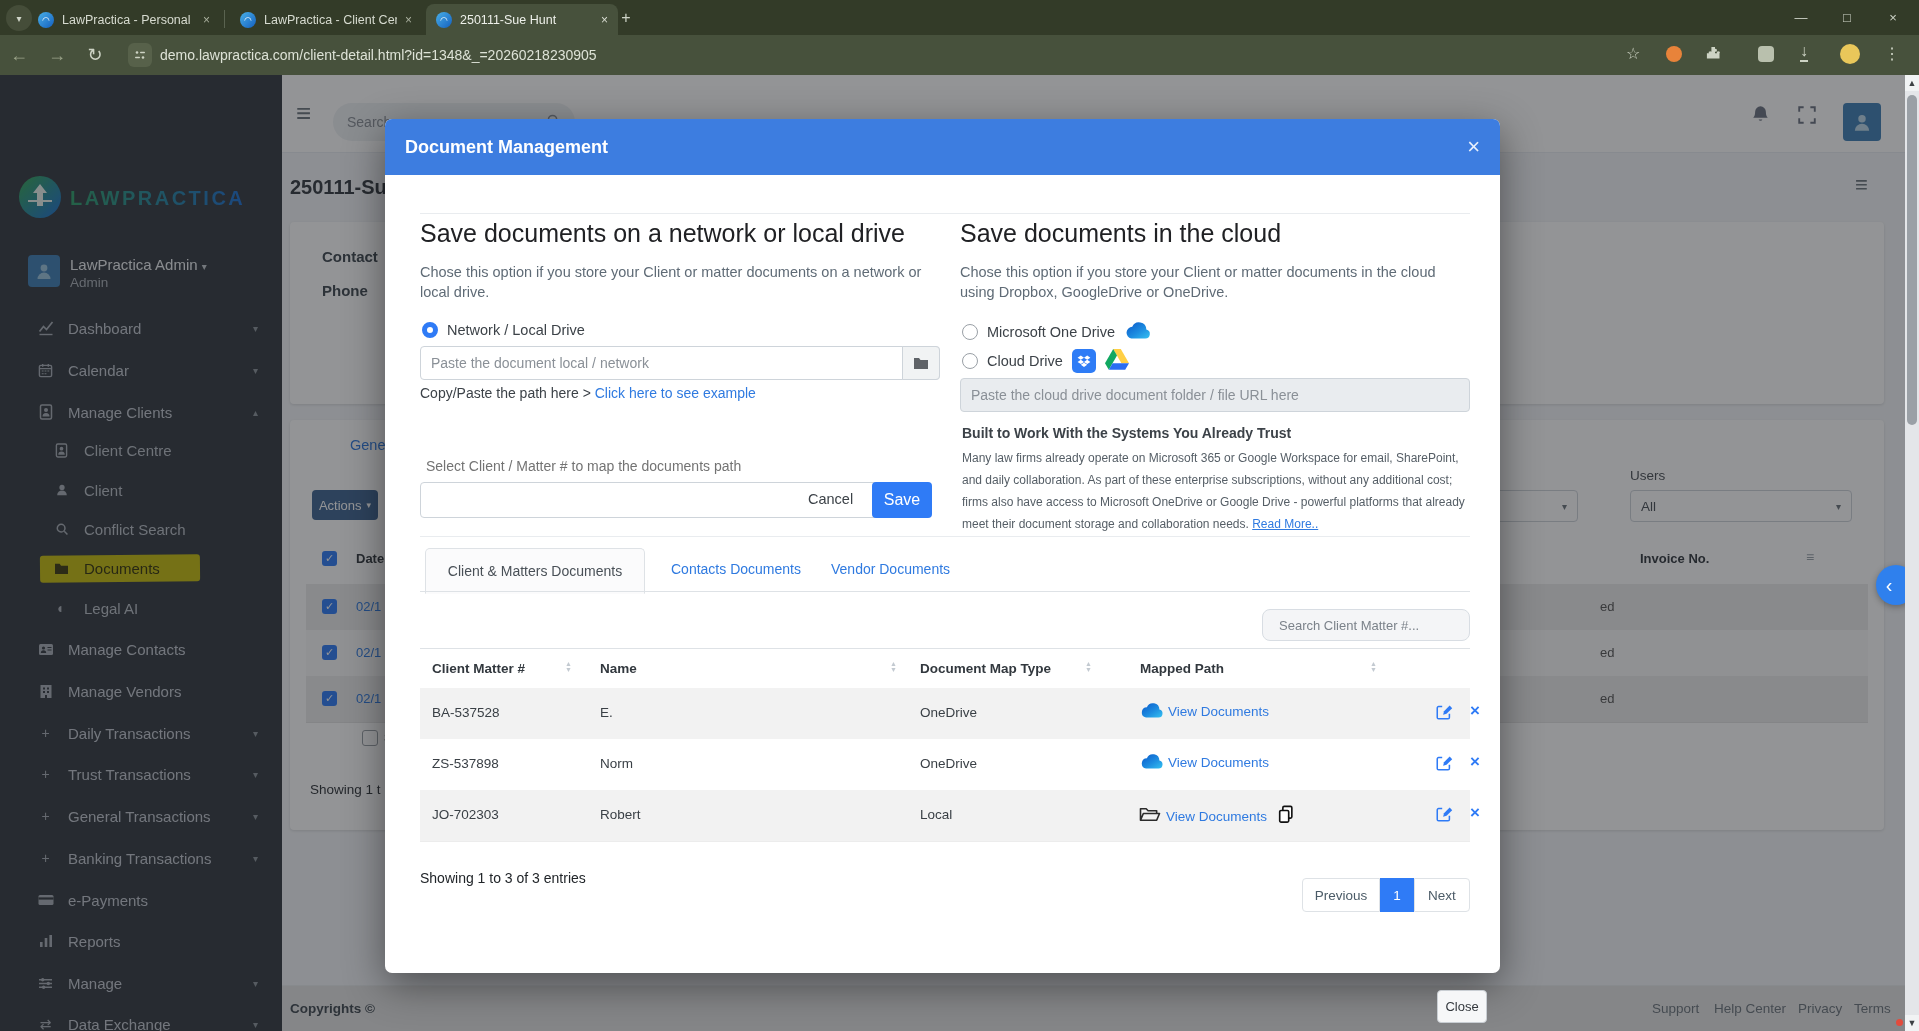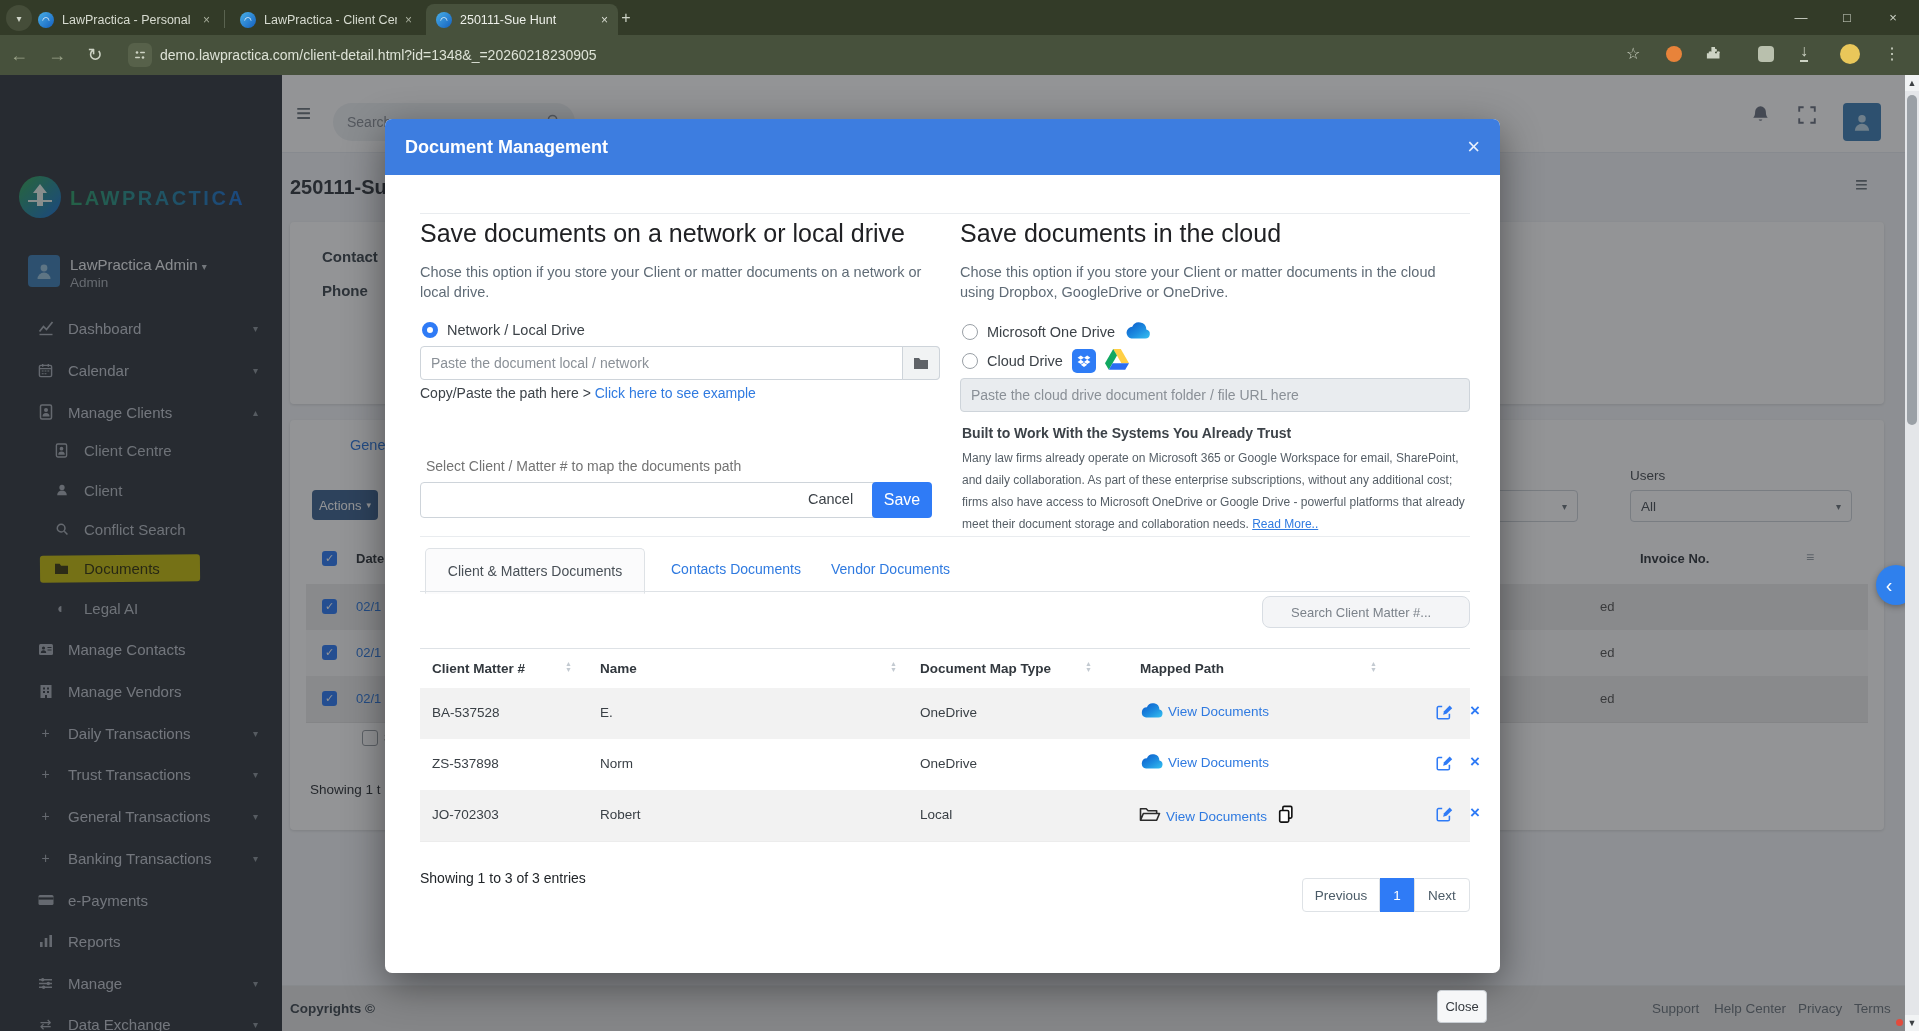--- a/index.html
+++ b/index.html
@@ -75,22 +75,22 @@
   .inp:disabled{background:#e9ecef}
   .folderbtn{position:absolute;width:38px;height:34px;background:#f1f3f4;border:1px solid #ced4da;border-radius:0 4px 4px 0;
     display:flex;align-items:center;justify-content:center;color:#5f6368;box-sizing:border-box}
   .link{color:#2f7ae0;text-decoration:none}
   .savebtn{position:absolute;width:60px;height:36px;background:#2f7bf6;color:#fff;font-size:16px;border:none;border-radius:4px}
   .cancel{position:absolute;font-size:14.5px;color:#3c4248}
   .hr{position:absolute;height:1px;background:#e9ecef}
   .mtab-active{position:absolute;border:1px solid #dee2e6;border-bottom:1px solid #fbfbfc;background:#fbfbfc;
     border-radius:5px 5px 0 0;display:flex;align-items:center;justify-content:center;font-size:14px;color:#495057}
   .mtab{position:absolute;font-size:14px;color:#2f7ae0}
-  .msearch{position:absolute;left:877px;top:477px;width:208px;height:32px;background:#f4f5f7;border:1px solid #d8dde3;
-    border-radius:8px;box-sizing:border-box;font-size:13px;color:#495057;padding:0 28px;font-family:"Liberation Sans",sans-serif}
+  .msearch{position:absolute;left:877px;top:490px;width:208px;height:32px;background:#f4f5f7;border:1px solid #d8dde3;
+    border-radius:8px;box-sizing:border-box;font-size:13px;color:#495057;padding:0 16px;font-family:"Liberation Sans",sans-serif}
   .msearch::placeholder{color:#7b828a}
   .th{position:absolute;font-size:13.5px;font-weight:bold;color:#32383e}
   .sort{position:absolute;display:flex;flex-direction:column;line-height:6px;font-size:7px;color:#c3cad1}
   .trow{position:absolute;left:35px;width:1050px;height:51px;border-bottom:1px solid #ececec}
   .td{position:absolute;top:17px;font-size:13.5px;color:#3a4046}
   .vlink{position:absolute;top:14px;display:flex;align-items:center;gap:4px;color:#2f7ae0;font-size:13.5px}
   .actico{position:absolute;top:15px}
   .pgbox{position:absolute;top:759px;height:34px;border:1px solid #dee2e6;background:#fff;box-sizing:border-box;
     display:flex;align-items:center;justify-content:center;font-size:13.5px;color:#4b5b67}
   .closebtn{position:absolute;left:1437px;top:990px;width:50px;height:33px;z-index:11;background:#f6f7f8;

